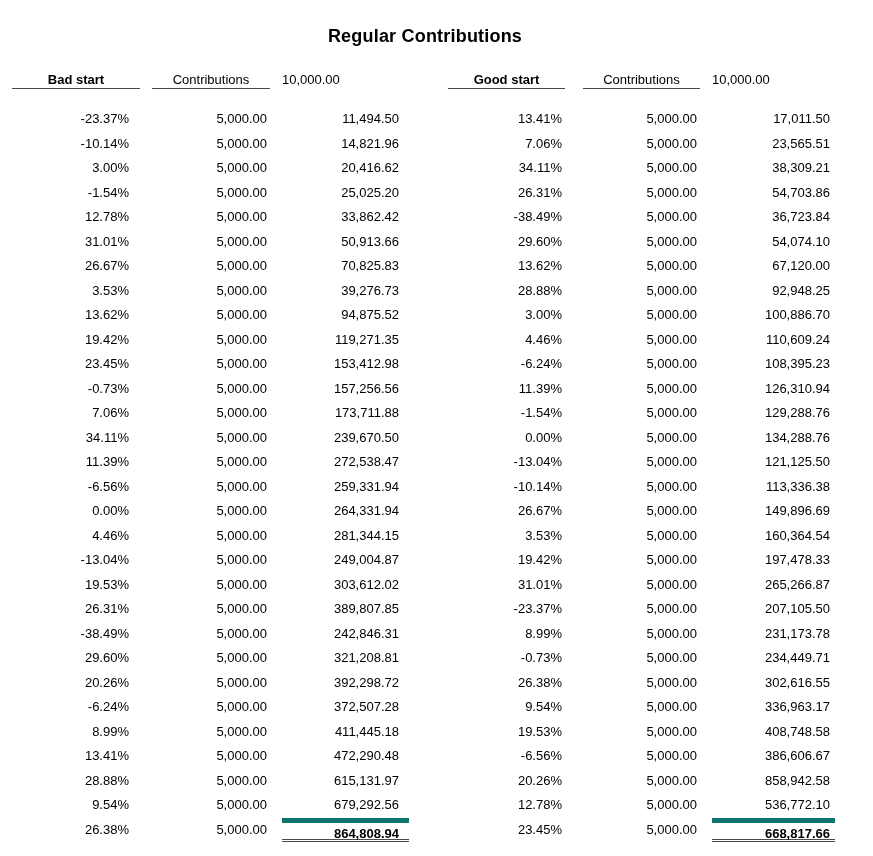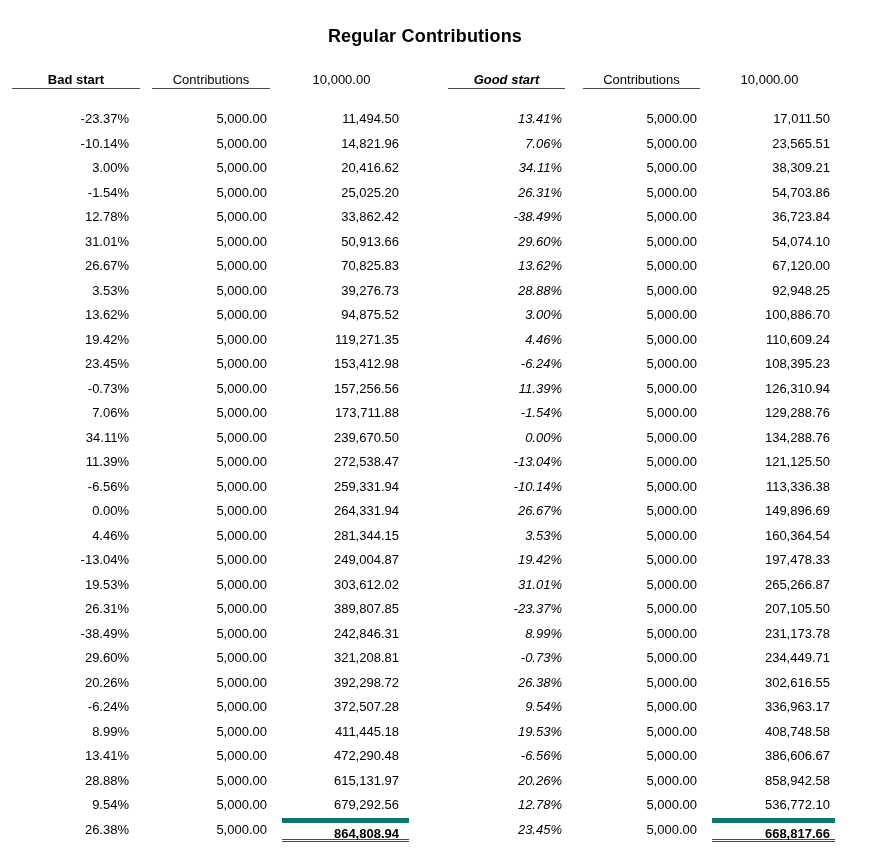--- a/index.html
+++ b/index.html
@@ -31,34 +31,34 @@
   .panel-right { margin-left: 39px; }
 
   .hdr-row, .row { display: flex; }
   .hdr, .cell { box-sizing: border-box; flex: none; }
 
   
   .panel-left  .col1 { width: 128px; margin-right: 12px; }
   .panel-left  .col2 { width: 118px; margin-right: 12px; }
   .panel-left  .col3 { width: 127px; }
   
-  .panel-right .col1 { width: 117px; margin-right: 18px; font-style: italic; }
+  .panel-right .col1 { width: 117px; margin-right: 18px; }
   .panel-right .col2 { width: 117px; margin-right: 12px; }
   .panel-right .col3 { width: 123px; }
 
   .hdr {
     line-height: 16px;
   }
   .hdr.underlined {
     border-bottom: 1px solid #4a4a4a;
     text-align: center;
   }
   .hdr.scenario { font-weight: bold; }
   .hdr.start {
-    text-align: center;
+    text-align: left;
     padding-right: 8px;
   }
 
   .rows { margin-top: 18px; }
   .row  { height: 24.5px; }
   .cell {
     text-align: right;
     line-height: 24.5px;
     white-space: nowrap;
   }

